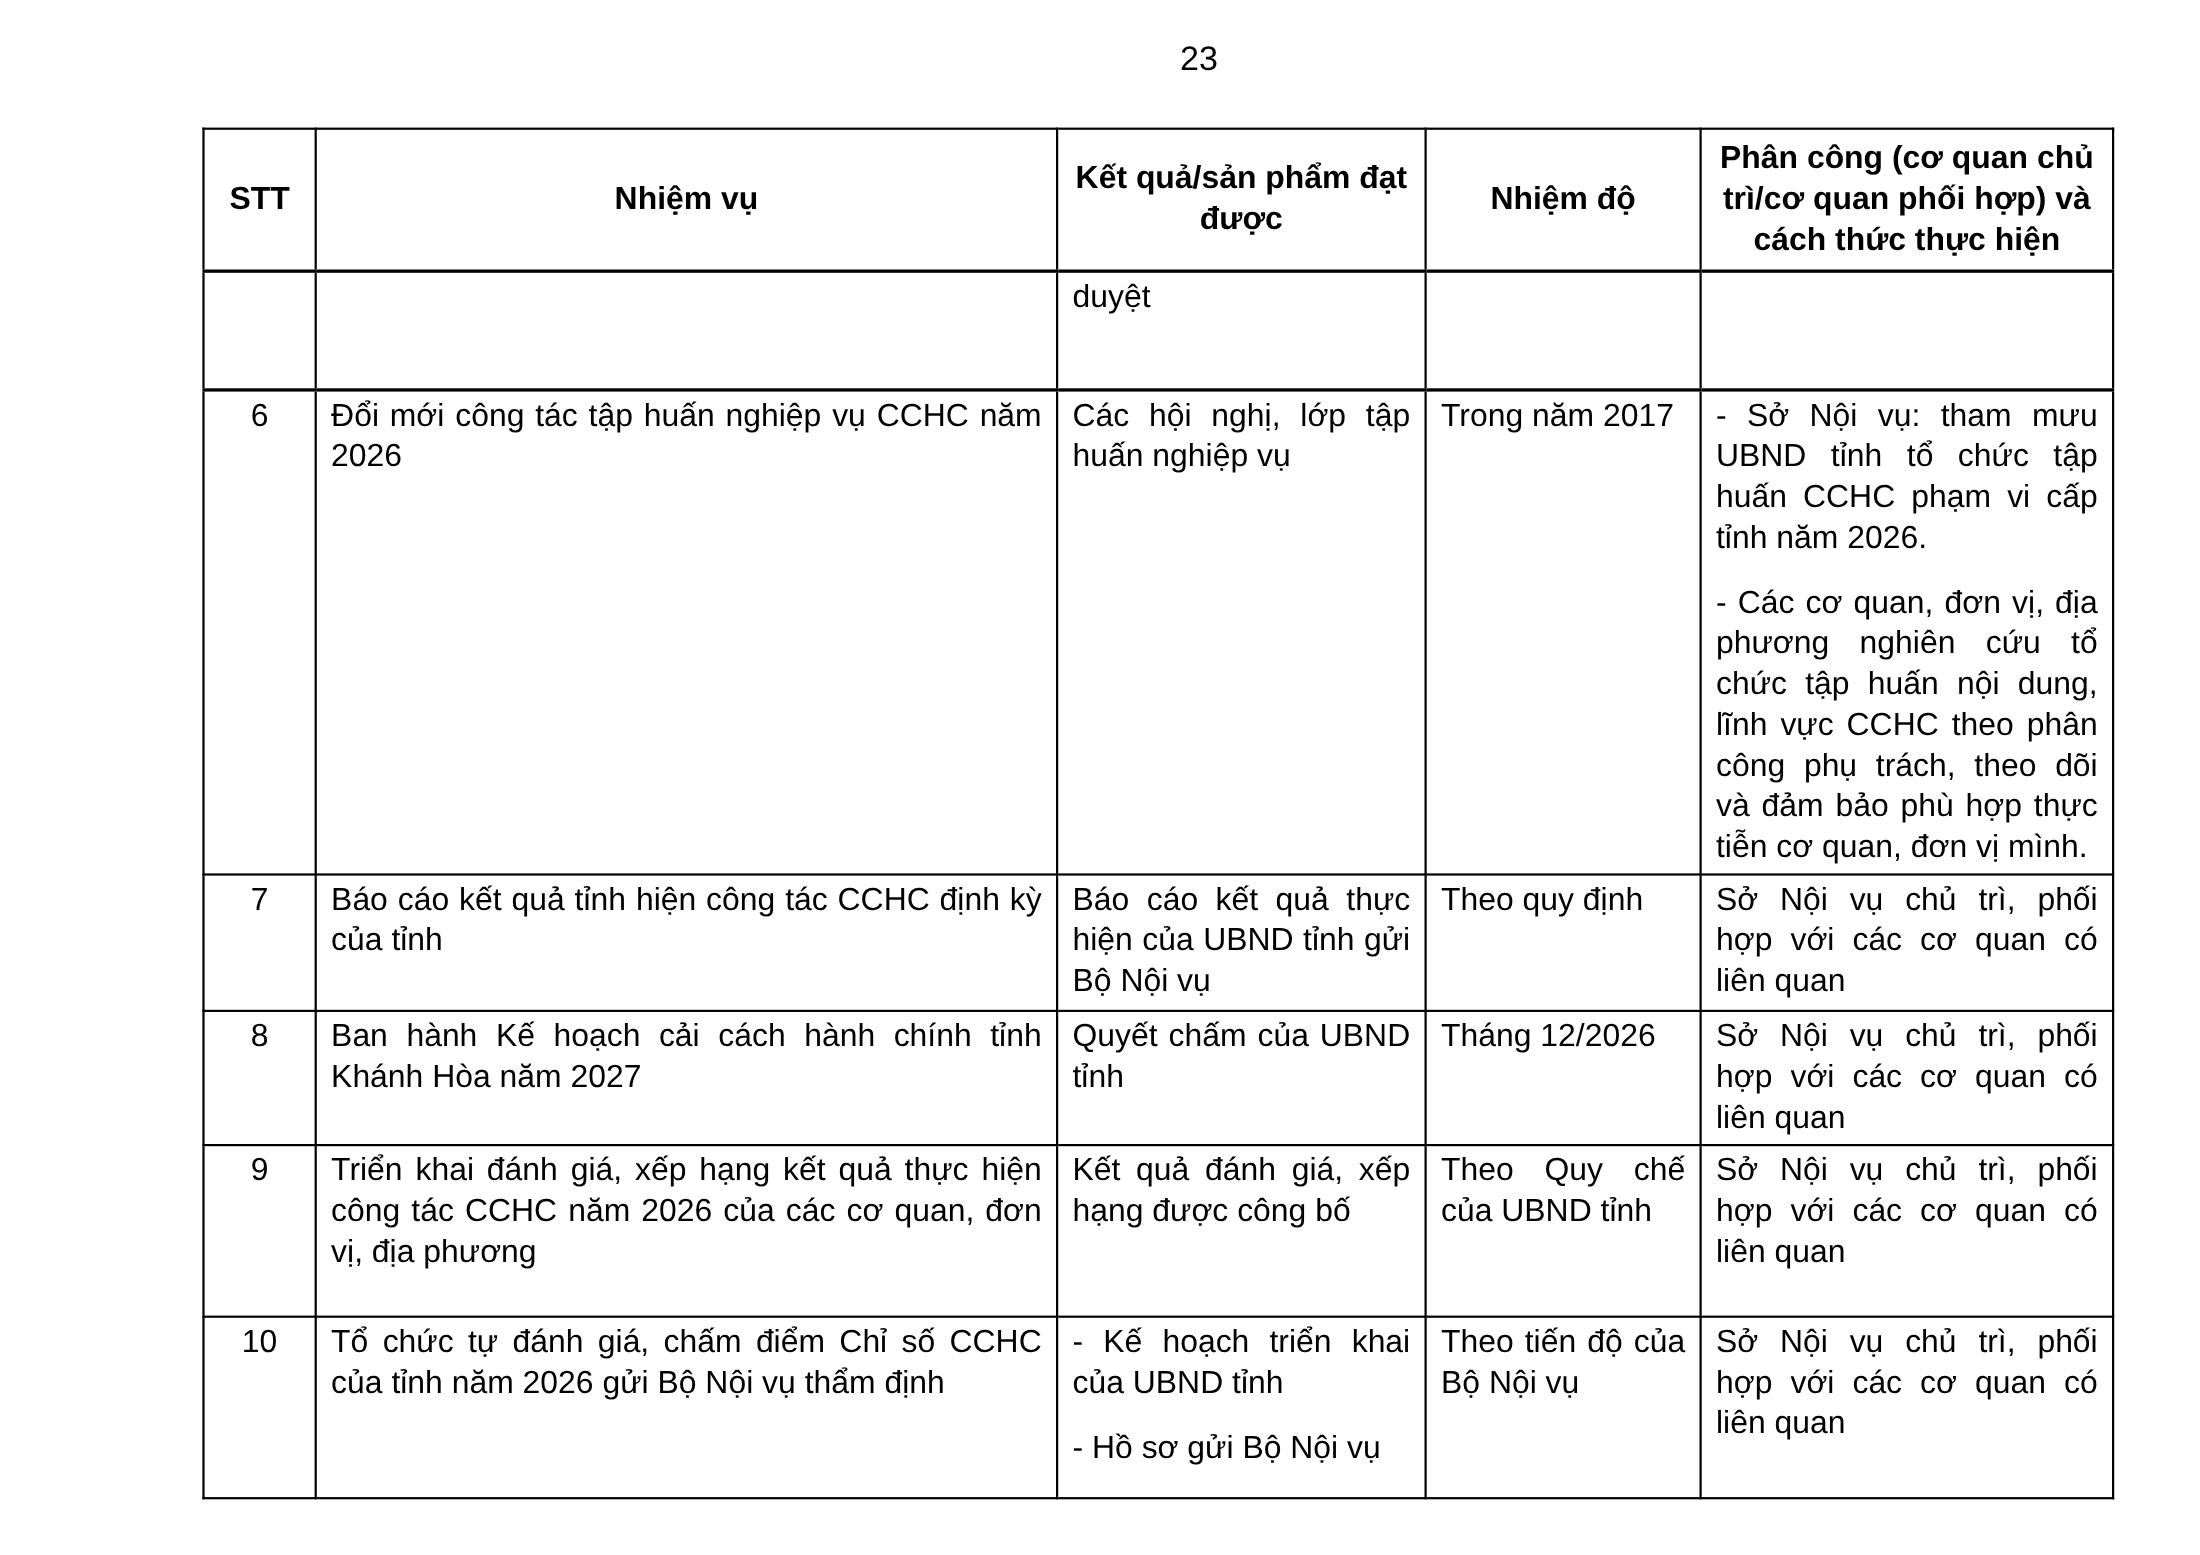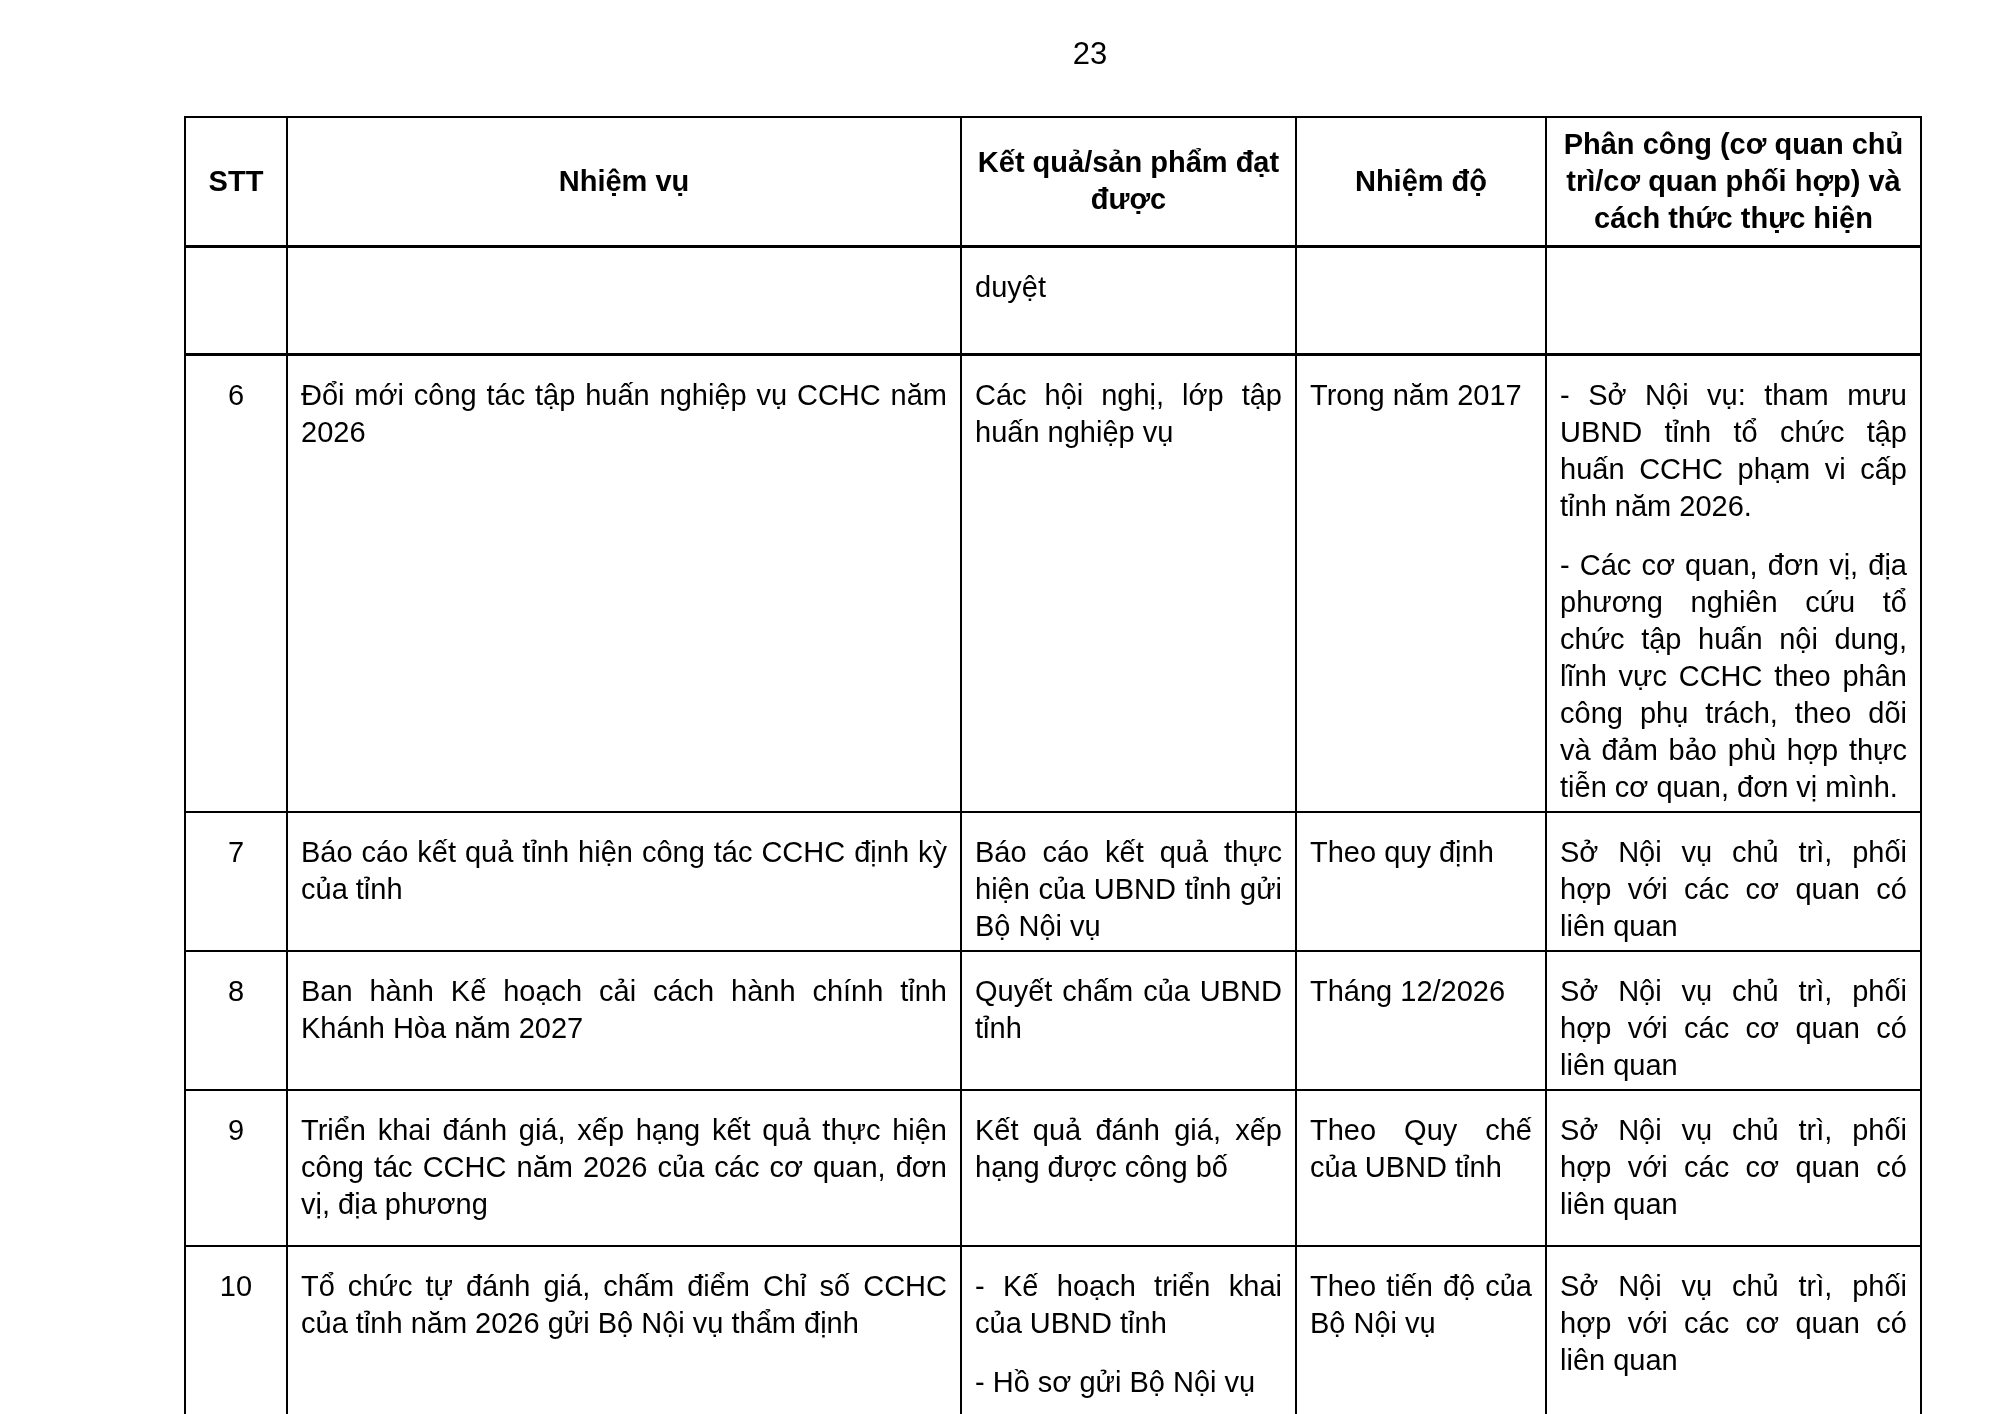--- a/index.html
+++ b/index.html
@@ -36,21 +36,21 @@
   }
   table.plan th {
     font-weight: bold;
     text-align: center;
     vertical-align: middle;
     padding: 4px 10px;
     border-bottom-width: 3px;
   }
   table.plan td {
     vertical-align: top;
-    padding: 21px 13px 5px 13px;
+    padding: 4px 13px 5px 13px;
   }
   tr.partial-row td { border-bottom-width: 3px; }
   td.c-stt { text-align: center; }
   td.c-task, td.c-result, td.c-assign, td.c-progress { text-align: justify; }
   .para + .para { margin-top: 22px; }
 </style>
 </head>
 <body>
 
 <div class="page">
@@ -129,21 +129,21 @@
         <td class="c-task">Triển khai đánh giá, xếp hạng kết quả thực hiện công tác CCHC năm 2026 của các cơ quan, đơn vị, địa phương</td>
         <td class="c-result">
           <div class="para">Kết quả đánh giá, xếp hạng được công bố</div>
         </td>
         <td class="c-progress">Theo Quy chế của UBND tỉnh</td>
         <td class="c-assign">
           <div class="para">Sở Nội vụ chủ trì, phối hợp với các cơ quan có liên quan</div>
         </td>
       </tr>
 
-      <tr style="height:184px">
+      <tr style="height:165px">
         <td class="c-stt">10</td>
         <td class="c-task">Tổ chức tự đánh giá, chấm điểm Chỉ số CCHC của tỉnh năm 2026 gửi Bộ Nội vụ thẩm định</td>
         <td class="c-result">
           <div class="para">- Kế hoạch triển khai của UBND tỉnh</div>
           <div class="para">- Hồ sơ gửi Bộ Nội vụ</div>
         </td>
         <td class="c-progress">Theo tiến độ của Bộ Nội vụ</td>
         <td class="c-assign">
           <div class="para">Sở Nội vụ chủ trì, phối hợp với các cơ quan có liên quan</div>
         </td>

